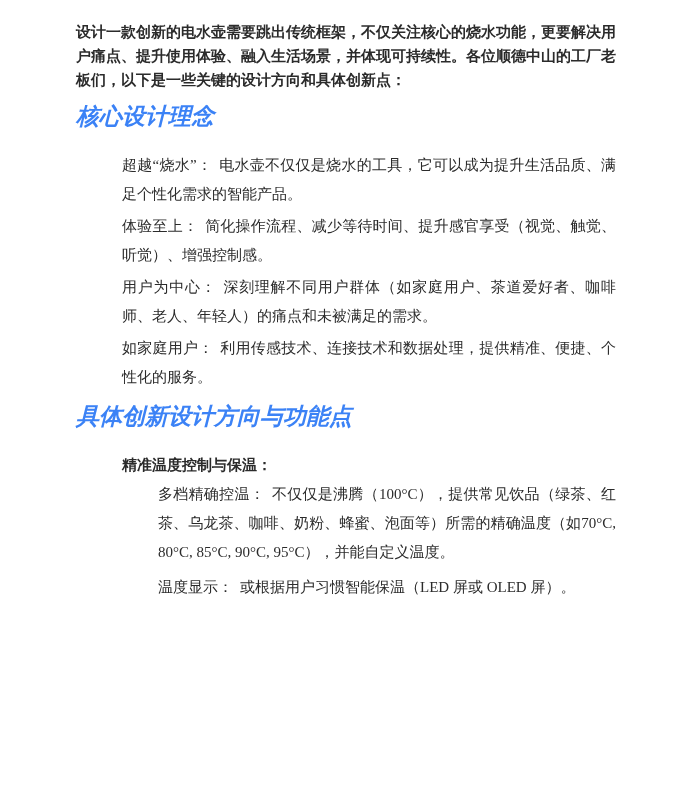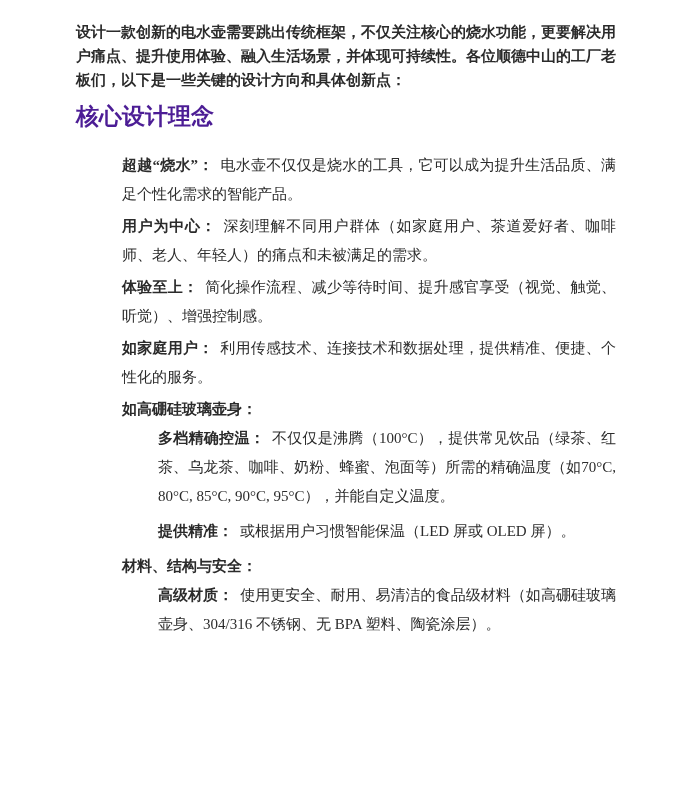--- a/index.html
+++ b/index.html
@@ -23,21 +23,22 @@
     margin: 0;
     font-weight: bold;
     line-height: 24px;
     text-align: justify;
   }
   h2.section-title {
     margin: 11px 0 20px 0;
     font-size: 23px;
     line-height: 28px;
     font-weight: bold;
-    color: #4c1d95;
+    color: #3b82f6;
+    font-style: italic;
   }
   ul.l1 {
     list-style: none;
     margin: 0;
     padding: 0 0 0 46px;
   }
   ul.l2 {
     list-style: none;
     margin: 0 0 0 0;
     padding: 0 0 0 36px;
@@ -51,70 +52,63 @@
     line-height: 29px;
     margin: 0;
     text-align: justify;
   }
   li.item-l2 {
     line-height: 29px;
     margin: 0 0 6px 0;
     text-align: justify;
   }
   .label {
-    font-weight: bold;
+    font-weight: normal;
     margin-right: 7px;
   }
   .group-heading {
     font-weight: bold;
   }
 </style>
 </head>
 <body>
 
 <div class="page">
 
   <p class="intro">设计一款创新的电水壶需要跳出传统框架，不仅关注核心的烧水功能，更要解决用户痛点、提升使用体验、融入生活场景，并体现可持续性。各位顺德中山的工厂老板们，以下是一些关键的设计方向和具体创新点：</p>
 
   <h2 class="section-title">核心设计理念</h2>
 
   <ul class="l1">
     <li class="item">
       <span class="label">超越“烧水”：</span><span>电水壶不仅仅是烧水的工具，它可以成为提升生活品质、满足个性化需求的智能产品。</span>
     </li>
     <li class="item">
-      <span class="label">用户为中心：</span><span>深刻理解不同用户群体（如家庭用户、茶道爱好者、咖啡师、老人、年轻人）的痛点和未被满足的需求。</span>
+      <span class="label">体验至上：</span><span>简化操作流程、减少等待时间、提升感官享受（视觉、触觉、听觉）、增强控制感。</span>
     </li>
     <li class="item">
-      <span class="label">体验至上：</span><span>简化操作流程、减少等待时间、提升感官享受（视觉、触觉、听觉）、增强控制感。</span>
+      <span class="label">用户为中心：</span><span>深刻理解不同用户群体（如家庭用户、茶道爱好者、咖啡师、老人、年轻人）的痛点和未被满足的需求。</span>
     </li>
     <li class="item">
       <span class="label">如家庭用户：</span><span>利用传感技术、连接技术和数据处理，提供精准、便捷、个性化的服务。</span>
     </li>
   </ul>
 
+  <h2 class="section-title">具体创新设计方向与功能点</h2>
 
   <ul class="l1">
 
     <li class="group">
-      <span class="group-heading">如高硼硅玻璃壶身：</span>
+      <span class="group-heading">精准温度控制与保温：</span>
       <ul class="l2">
         <li class="item-l2">
           <span class="label">多档精确控温：</span><span>不仅仅是沸腾（100°C），提供常见饮品（绿茶、红茶、乌龙茶、咖啡、奶粉、蜂蜜、泡面等）所需的精确温度（如70°C, 80°C, 85°C, 90°C, 95°C），并能自定义温度。</span>
         </li>
         <li class="item-l2">
-          <span class="label">提供精准：</span><span>或根据用户习惯智能保温（LED 屏或 OLED 屏）。</span>
+          <span class="label">温度显示：</span><span>或根据用户习惯智能保温（LED 屏或 OLED 屏）。</span>
         </li>
       </ul>
     </li>
 
-    <li class="group">
-      <span class="group-heading">材料、结构与安全：</span>
-      <ul class="l2">
-        <li class="item-l2">
-          <span class="label">高级材质：</span><span>使用更安全、耐用、易清洁的食品级材料（如高硼硅玻璃壶身、304/316 不锈钢、无 BPA 塑料、陶瓷涂层）。</span>
-        </li>
-      </ul>
-    </li>
 
   </ul>
 
 </div>
 
 </body></html>

